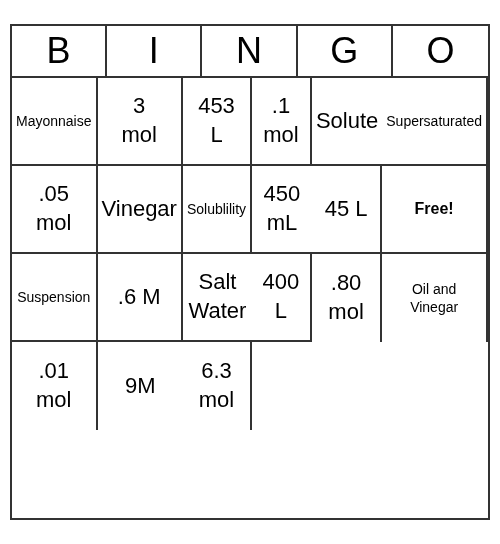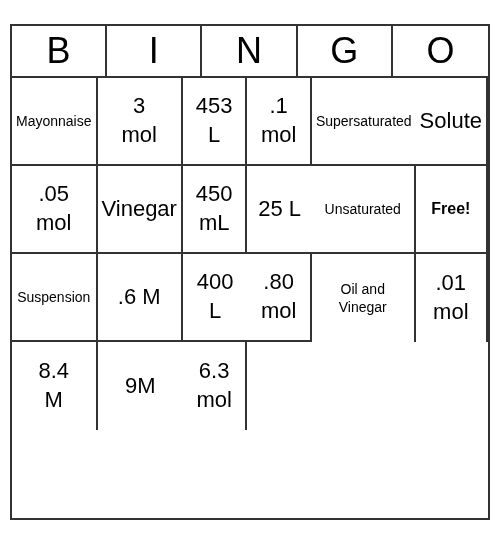--- a/index.html
+++ b/index.html
@@ -99,64 +99,64 @@
       <div class="bingo-cell">
         <span class="cell-text large">3<br>mol</span>
       </div>
       <div class="bingo-cell">
         <span class="cell-text large">453<br>L</span>
       </div>
       <div class="bingo-cell">
         <span class="cell-text large">.1<br>mol</span>
       </div>
       <div class="bingo-cell">
-        <span class="cell-text">Supersaturated</span>
+        <span class="cell-text large">Solute</span>
       </div>
       <div class="bingo-cell">
-        <span class="cell-text large">Solute</span>
+        <span class="cell-text">Supersaturated</span>
       </div>
       <div class="bingo-cell">
         <span class="cell-text large">.05<br>mol</span>
       </div>
       <div class="bingo-cell">
         <span class="cell-text large">Vinegar</span>
       </div>
       <div class="bingo-cell">
+        <span class="cell-text">Solublility</span>
+      </div>
+      <div class="bingo-cell">
         <span class="cell-text large">450<br>mL</span>
       </div>
       <div class="bingo-cell">
-        <span class="cell-text large">25 L</span>
-      </div>
-      <div class="bingo-cell">
-        <span class="cell-text">Unsaturated</span>
+        <span class="cell-text large">45 L</span>
       </div>
       <div class="bingo-cell">
         <span class="cell-text free">Free!</span>
       </div>
       <div class="bingo-cell">
         <span class="cell-text">Suspension</span>
       </div>
       <div class="bingo-cell">
         <span class="cell-text large">.6 M</span>
+      </div>
+      <div class="bingo-cell">
+        <span class="cell-text large">Salt<br>Water</span>
       </div>
       <div class="bingo-cell">
         <span class="cell-text large">400<br>L</span>
       </div>
       <div class="bingo-cell">
         <span class="cell-text large">.80<br>mol</span>
       </div>
       <div class="bingo-cell">
         <span class="cell-text">Oil and<br>Vinegar</span>
       </div>
       <div class="bingo-cell">
         <span class="cell-text large">.01<br>mol</span>
       </div>
       <div class="bingo-cell">
-        <span class="cell-text large">8.4<br>M</span>
-      </div>
-      <div class="bingo-cell">
         <span class="cell-text large">9M</span>
       </div>
       <div class="bingo-cell">
         <span class="cell-text large">6.3<br>mol</span>
       </div>
     </div>
 </div>
 
 </body></html>

